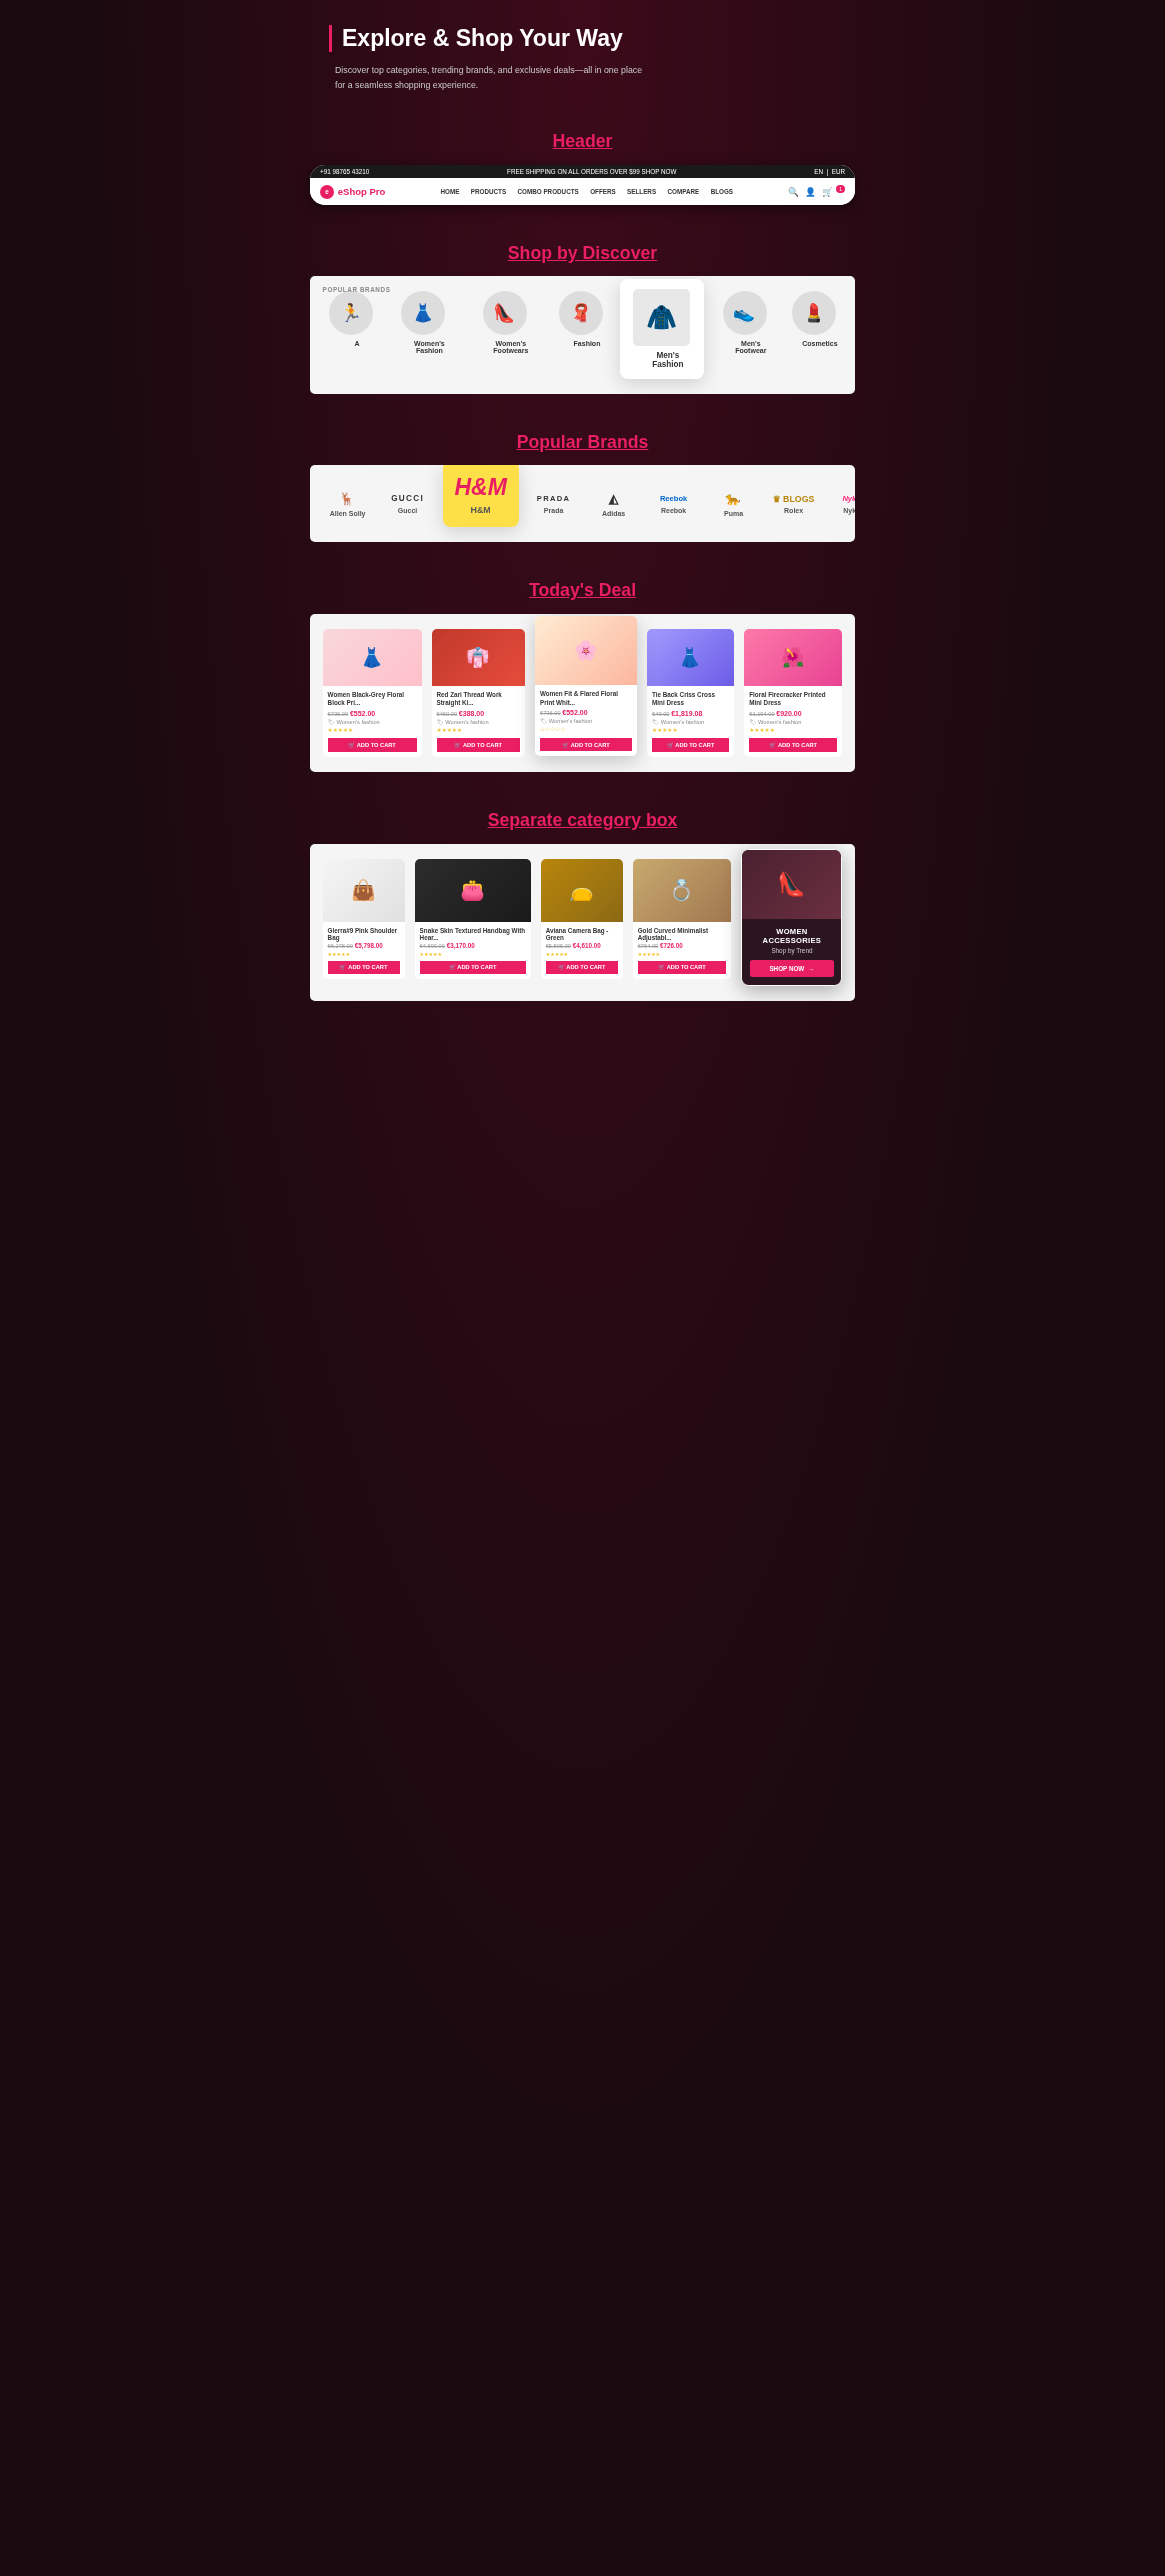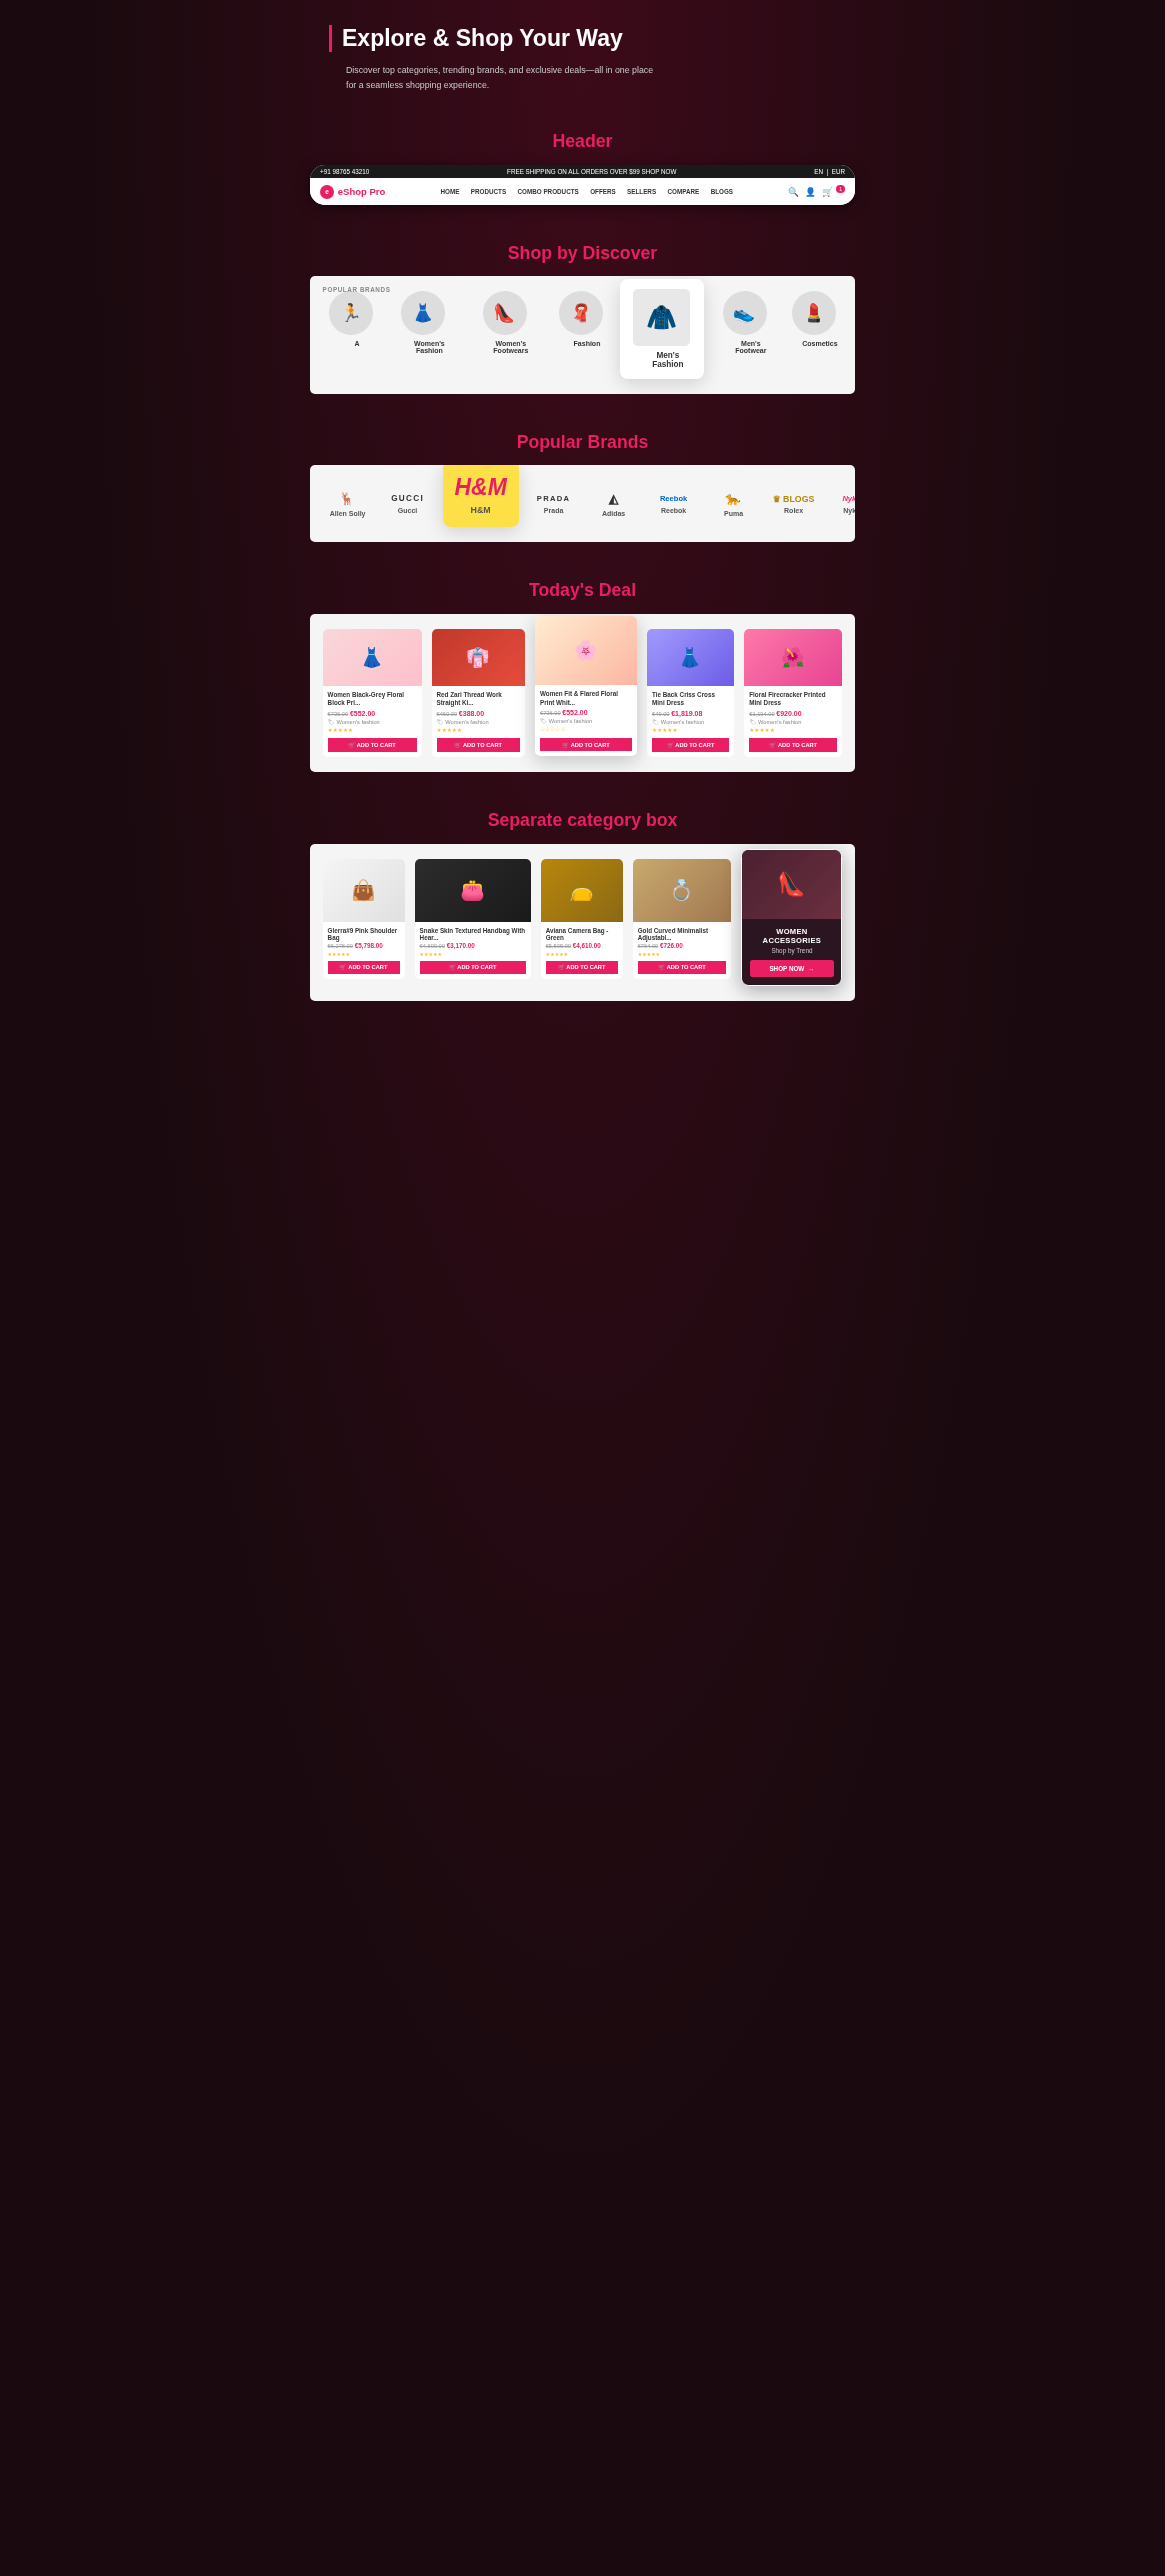--- a/index.html
+++ b/index.html
@@ -23,30 +23,31 @@
       color: #fff;
       border-left: 3.2px solid #e91e63;
       padding-left: 10px;
       margin-bottom: 11.4px;
     }
     .hero-subtitle {
       color: #ccc;
       font-size: 8.8px;
       line-height: 1.7;
       max-width: 315px;
-      margin-left: 17px;
+      margin-left: 6px;
     }
 
     
     .section-title {
       text-align: center;
       font-size: 17.7px;
       font-weight: 700;
       color: #e91e63;
       padding: 19px 0 12.6px;
+      text-decoration: underline;
     }
 
     
     .header-preview-wrap {
       padding: 0 19px 19px;
     }
     .header-preview {
       background: #fff;
       border-radius: 15px;
       overflow: hidden;

